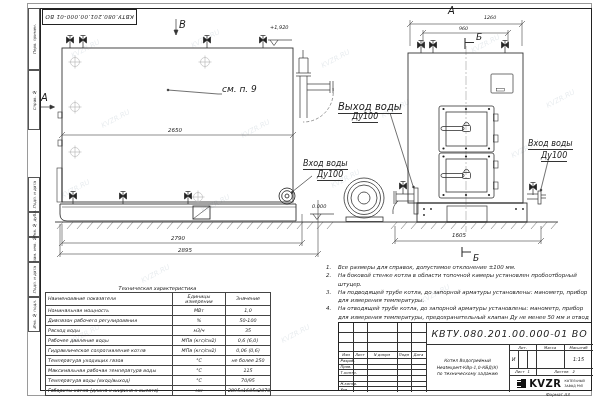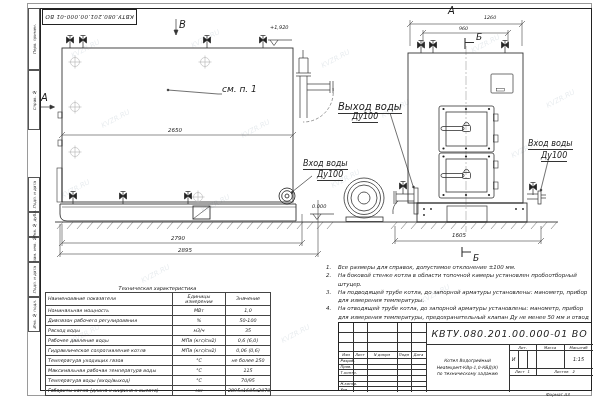--- a/index.html
+++ b/index.html
@@ -262,21 +262,21 @@
         <circle cx="413.5" cy="187" r="0.9" fill="#333"></circle>
       <path d="M312,176 L292,192"></path>
         <circle cx="292" cy="192.5" r="0.9" fill="#333"></circle>
       <path d="M549,157 L541,189"></path>
         <circle cx="541" cy="190" r="0.9" fill="#333"></circle>
     </g>
   </svg>
 
   <span class="lbl" style="left:179px;top:19px;font-size:10px">В</span>
   <span class="lbl" style="left:270px;top:24px;font-size:5px">+1,920</span>
-  <span class="lbl" style="left:222px;top:84px;font-size:9px">см. п. 1</span>
+  <span class="lbl" style="left:222px;top:84px;font-size:9px">см. п. 9</span>
   <span class="lbl" style="left:168px;top:127px;font-size:5.5px">2650</span>
   <span class="lbl" style="left:41px;top:92px;font-size:10px">А</span>
   <span class="lbl" style="left:171px;top:235px;font-size:5.5px">2790</span>
   <span class="lbl" style="left:178px;top:247px;font-size:5.5px">2895</span>
   <span class="lbl" style="left:312px;top:203px;font-size:5px">0.000</span>
   <span class="lbl uline" style="left:303px;top:159px;font-size:8px">Вход воды</span>
   <span class="lbl uline" style="left:317px;top:170px;font-size:8px">Ду100</span>
   <span class="lbl uline" style="left:338px;top:101px;font-size:10px">Выход воды</span>
   <span class="lbl uline" style="left:352px;top:112px;font-size:8px">Ду100</span>
   <span class="lbl" style="left:448px;top:5px;font-size:10px">А</span>
@@ -418,17 +418,25 @@
     <div class="tcell" style="left:170px;top:27px;width:9px;height:18px;font-size:5px">И</div>
     <div class="tcell" style="left:225px;top:27px;width:29px;height:18px;font-size:5px">1:15</div>
     <div class="tcell" style="left:170px;top:45px;width:27px;height:7px;gap:3px">
       <span>Лист</span>
       <span>1</span>
     </div>
     <div class="tcell" style="left:197px;top:45px;width:57px;height:7px;gap:4px">
       <span>Листов</span>
       <span>2</span>
     </div>
+    <div class="tcell logo" style="left:170px;top:52px;width:84px;height:17px">
+      <span class="ic"></span>
+      <span class="kv">KVZR</span>
+      <span class="sub">
+        <span>КОТЕЛЬНЫЙ</span>
+        <span>ЗАВОД РЭП</span>
+      </span>
+    </div>
   </div>
 
   <span class="lbl" style="left:546px;top:391.5px;font-size:4.2px">Формат  А3</span>
 
 </div>
 
 </body></html>

